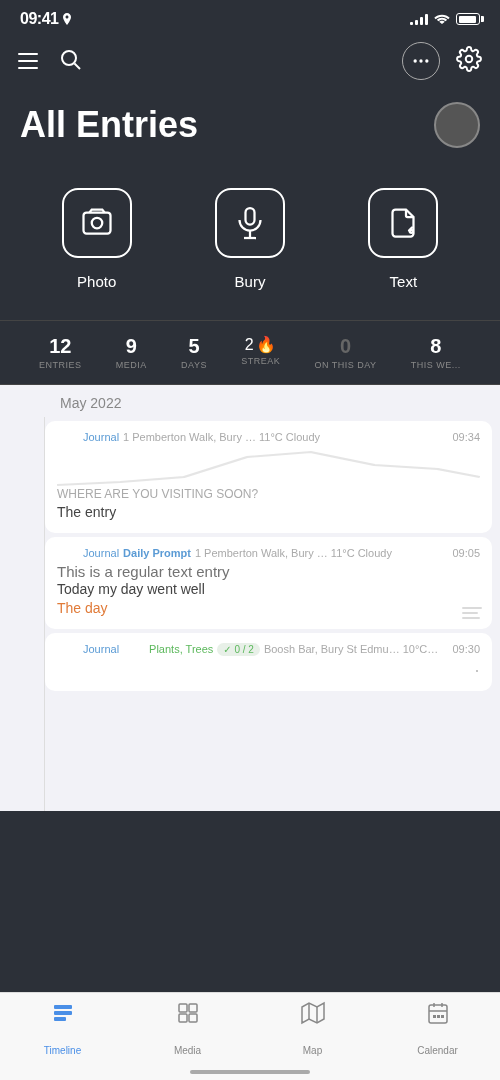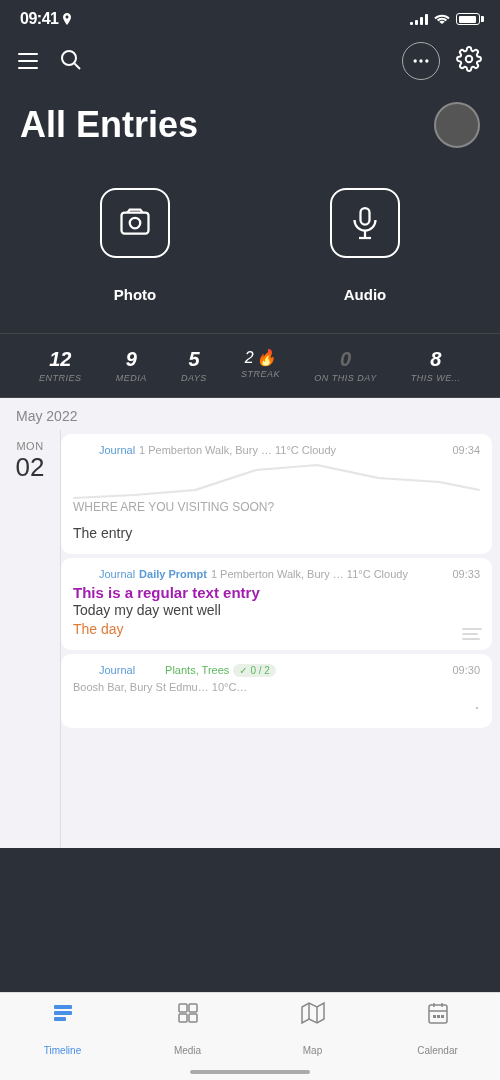--- a/index.html
+++ b/index.html
@@ -141,23 +141,22 @@
     
     .quick-actions {
       display: flex;
       justify-content: space-around;
       padding: 20px 20px 30px;
     }
     .action-item {
       display: flex;
       flex-direction: column;
       align-items: center;
-      gap: 28px;
+      gap: 15px;
       cursor: pointer;
-      font-weight: bold;
     }
     .action-icon {
       width: 70px;
       height: 70px;
       border: 2px solid #fff;
       border-radius: 16px;
       display: flex;
       align-items: center;
       justify-content: center;
     }
@@ -174,21 +173,20 @@
     }
 
     
     .stats-bar {
       display: flex;
       justify-content: space-around;
       padding: 14px 22px;
       border-top: 1px solid #444;
       border-bottom: 1px solid #444;
       background: #2c3038;
-      font-style: italic;
     }
     .stat-item {
       display: flex;
       flex-direction: column;
       align-items: center;
       gap: 2px;
     }
     .stat-value {
       font-size: 20px;
       font-weight: 700;
@@ -206,20 +204,21 @@
       align-items: center;
       gap: 3px;
     }
     .flame { font-size: 16px; }
 
     
     .entries-section {
       background: #f2f2f7;
       flex: 1;
       overflow: hidden;
+      padding-left: 44px;
     }
     .month-header {
       padding: 10px 16px 6px;
       font-size: 14px;
       color: #888;
       background: #f2f2f7;
     }
     .entry-date-group {
       display: flex;
       background: #f2f2f7;
@@ -277,27 +276,27 @@
       font-weight: 600;
     }
     .entry-time {
       font-size: 11px;
       color: #aaa;
       white-space: nowrap;
     }
     .entry-prompt {
       font-size: 12px;
       color: #aaa;
-      margin-bottom: 10px;
+      margin-bottom: 2px;
       text-transform: uppercase;
     }
     .entry-title {
       font-size: 15px;
-      font-weight: 700;
-      color: #a21caf;
+      font-weight: 400;
+      color: #737373;
     }
     .entry-body {
       font-size: 14px;
       color: #444;
       line-height: 1.4;
     }
     .entry-highlight {
       color: #e07b39;
       font-weight: 500;
     }
@@ -491,21 +490,32 @@
   </div>
   <div class="action-item">
     <div class="action-icon">
       <svg viewBox="0 0 24 24">
         <rect x="9" y="2" width="6" height="11" rx="3"></rect>
         <path d="M5 10a7 7 0 0 0 14 0"></path>
         <line x1="12" y1="17" x2="12" y2="22"></line>
         <line x1="8" y1="22" x2="16" y2="22"></line>
       </svg>
     </div>
-    <span class="action-label">Audio</span>
+    <span class="action-label">Bury</span>
+  </div>
+  <div class="action-item">
+    <div class="action-icon">
+      <svg viewBox="0 0 24 24">
+        <path d="M14 3v4a1 1 0 0 0 1 1h4"></path>
+        <path d="M17 21H7a2 2 0 0 1-2-2V5a2 2 0 0 1 2-2h7l5 5v11a2 2 0 0 1-2 2z"></path>
+        <path d="M16 17l2-2" stroke-linecap="round"></path>
+        <circle cx="17.5" cy="17.5" r="1"></circle>
+      </svg>
+    </div>
+    <span class="action-label">Text</span>
   </div>
 </div>
 
 <div class="stats-bar">
   <div class="stat-item">
     <span class="stat-value">12</span>
     <span class="stat-label">ENTRIES</span>
   </div>
   <div class="stat-item">
     <span class="stat-value">9</span>
@@ -530,24 +540,20 @@
     <span class="stat-value">8</span>
     <span class="stat-label">THIS WE...</span>
   </div>
 </div>
 
 <div class="entries-section">
   <div class="month-header">May 2022</div>
 
   <div class="entry-date-group">
 
-    <div class="date-badge">
-      <div class="date-day-name">MON</div>
-      <div class="date-day-num">02</div>
-    </div>
 
     <div class="entries-col">
 
       <div class="entry-card">
         <div class="entry-meta">
           <div class="entry-meta-left">
             <span class="journal-label">Journal</span>
             <span>1 Pemberton Walk, Bury … 11°C Cloudy</span>
           </div>
           <span class="entry-time">09:34</span>
@@ -564,21 +570,21 @@
         </div>
       </div>
 
       <div class="entry-card">
         <div class="entry-meta">
           <div class="entry-meta-left">
             <span class="journal-label">Journal</span>
             <span class="prompt-label">Daily Prompt</span>
             <span>1 Pemberton Walk, Bury … 11°C Cloudy</span>
           </div>
-          <span class="entry-time">09:33</span>
+          <span class="entry-time">09:05</span>
         </div>
         <div class="entry-title">This is a regular text entry</div>
         <div class="entry-body">
           Today my day went well<br>
           <span class="entry-highlight">The day</span>
         </div>
         <div class="entry-footer">
           <div class="lines-icon">
             <span style="width:20px;"></span>
             <span style="width:16px;"></span>

